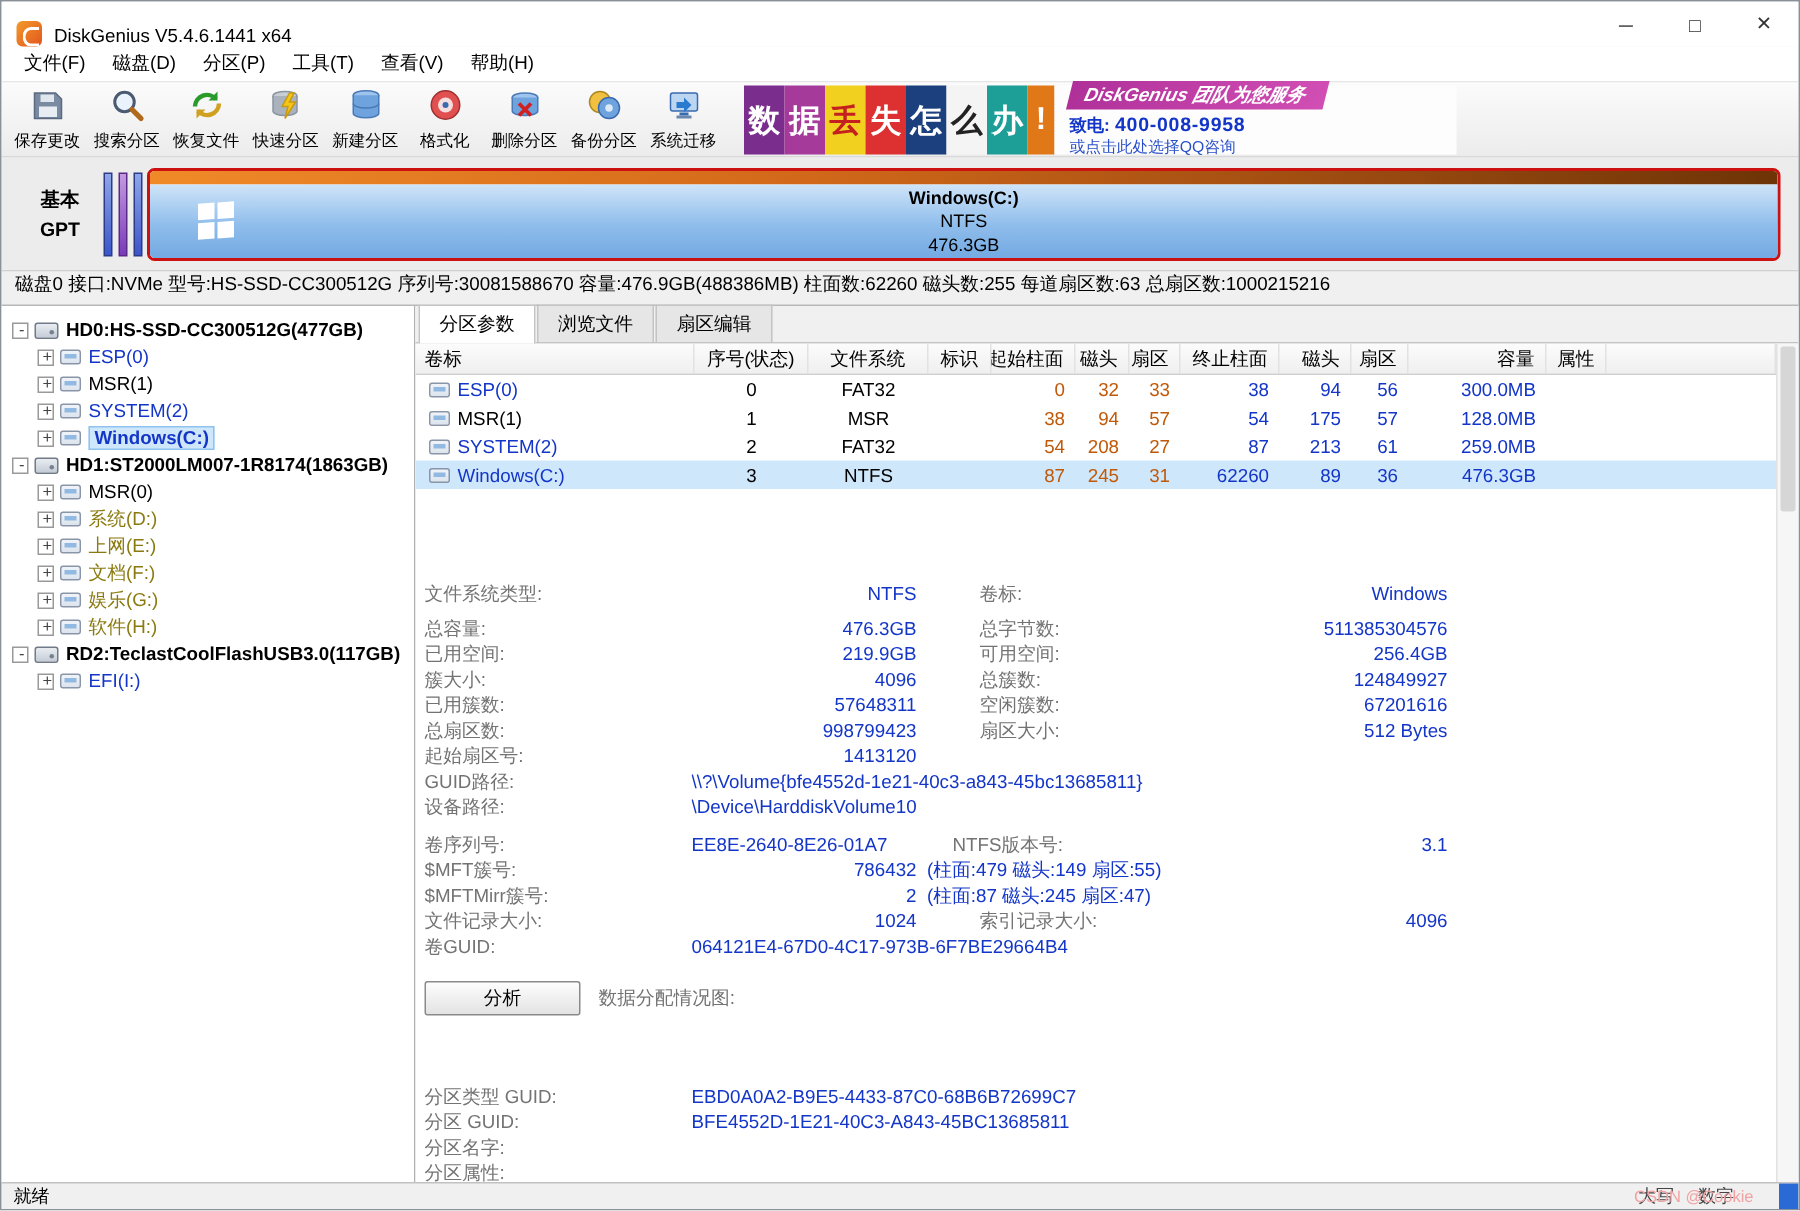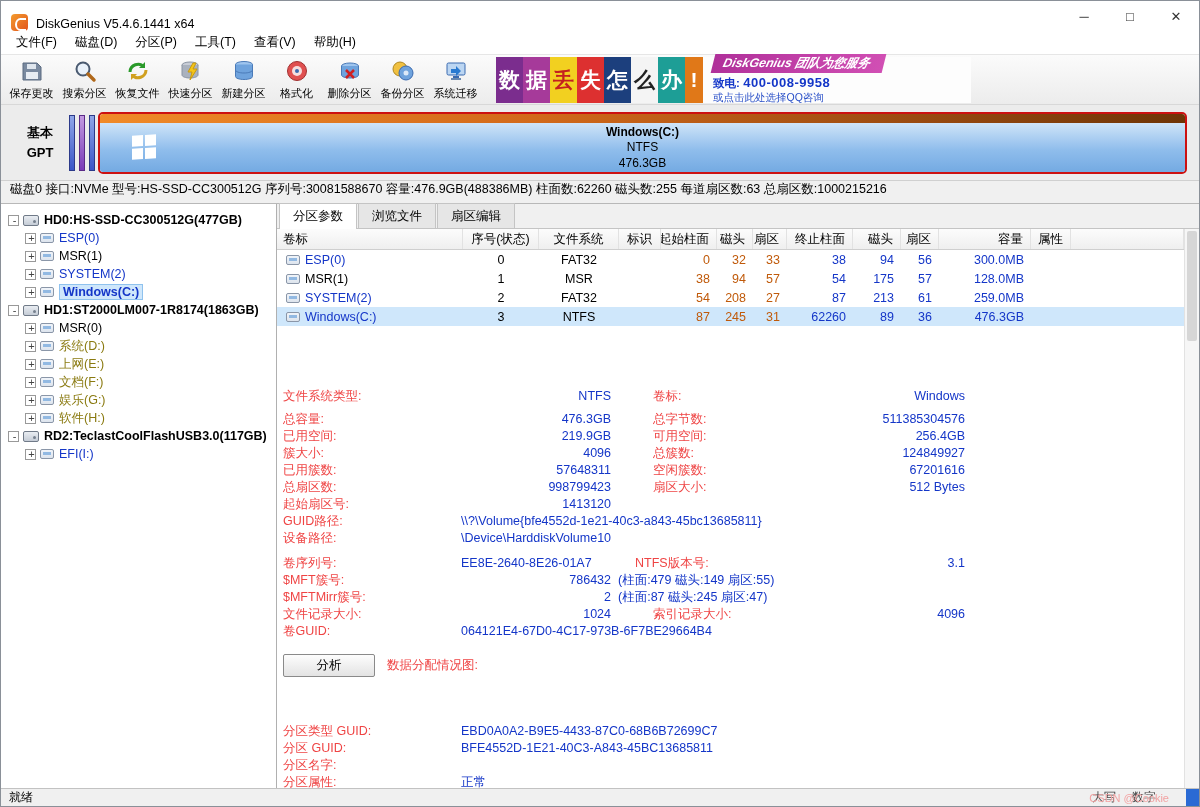--- a/index.html
+++ b/index.html
@@ -113,29 +113,29 @@
   .blank-rows { height:56px; }
 
   
   .details { padding:6px 0 0 6px; font-size:12.5px; line-height:1.36; }
   .dl { display:grid; }
   .dl > span { white-space:nowrap; overflow:hidden; }
   .dl.pair { grid-template-columns:172px 156px 42px 130px 182px; }
   .dl.path { grid-template-columns:178px 1fr; }
   .dl.serial { grid-template-columns:178px 174px 132px 198px; }
   .dl.mft { grid-template-columns:172px 156px 1fr; }
-  .dlab { color:#ef4444; }
+  .dlab { color:#737373; }
   .dval { color:#1436c8; }
   .r { text-align:right; }
   .l { text-align:left; }
   .pad6 { padding-left:7px; }
   .gap6 { height:6px; } .gap8 { height:8px; } .gap40 { height:40px; }
 
   .analyze-row { margin:14px 0 0 6px; display:flex; align-items:center; }
-  .btn { width:92px; height:23px; background:linear-gradient(#fdfdfd,#e3e3e3); border:1px solid #8a8a8a; border-radius:2px; font-size:12.5px; font-family:inherit; }
+  .btn { width:104px; height:23px; background:linear-gradient(#fdfdfd,#e3e3e3); border:1px solid #8a8a8a; border-radius:2px; font-size:12.5px; font-family:inherit; }
   .caption { margin-left:12px; }
 
   
   .statusbar { height:18px; background:#f0f0f0; border-top:1px solid #c2c2c2; display:flex; align-items:center; padding-left:8px; font-size:12px; flex:none; position:relative; }
   .sb-right { margin-left:auto; display:flex; align-items:center; gap:16px; }
   .sb-dim { color:#444; }
   .corner { width:13px; height:18px; background:#2a6ad4; margin-left:14px; }
 
   .watermark { position:absolute; right:30px; bottom:2px; color:#f2a2a2; font-size:11px; pointer-events:none; z-index:5;text-align:right; }
 </style>
@@ -574,21 +574,20 @@
             <div class="dl path">
               <span class="dlab">分区 GUID:</span>
               <span class="dval l">BFE4552D-1E21-40C3-A843-45BC13685811</span>
             </div>
             <div class="dl path">
               <span class="dlab">分区名字:</span>
               <span class="dval l"></span>
             </div>
             <div class="dl path">
               <span class="dlab">分区属性:</span>
-              <span class="dval l">正常</span>
             </div>
           </div>
         </div>
 
         <div class="vscroll">
           <div class="vthumb"></div>
         </div>
       </div>
     </div>
   </div>

